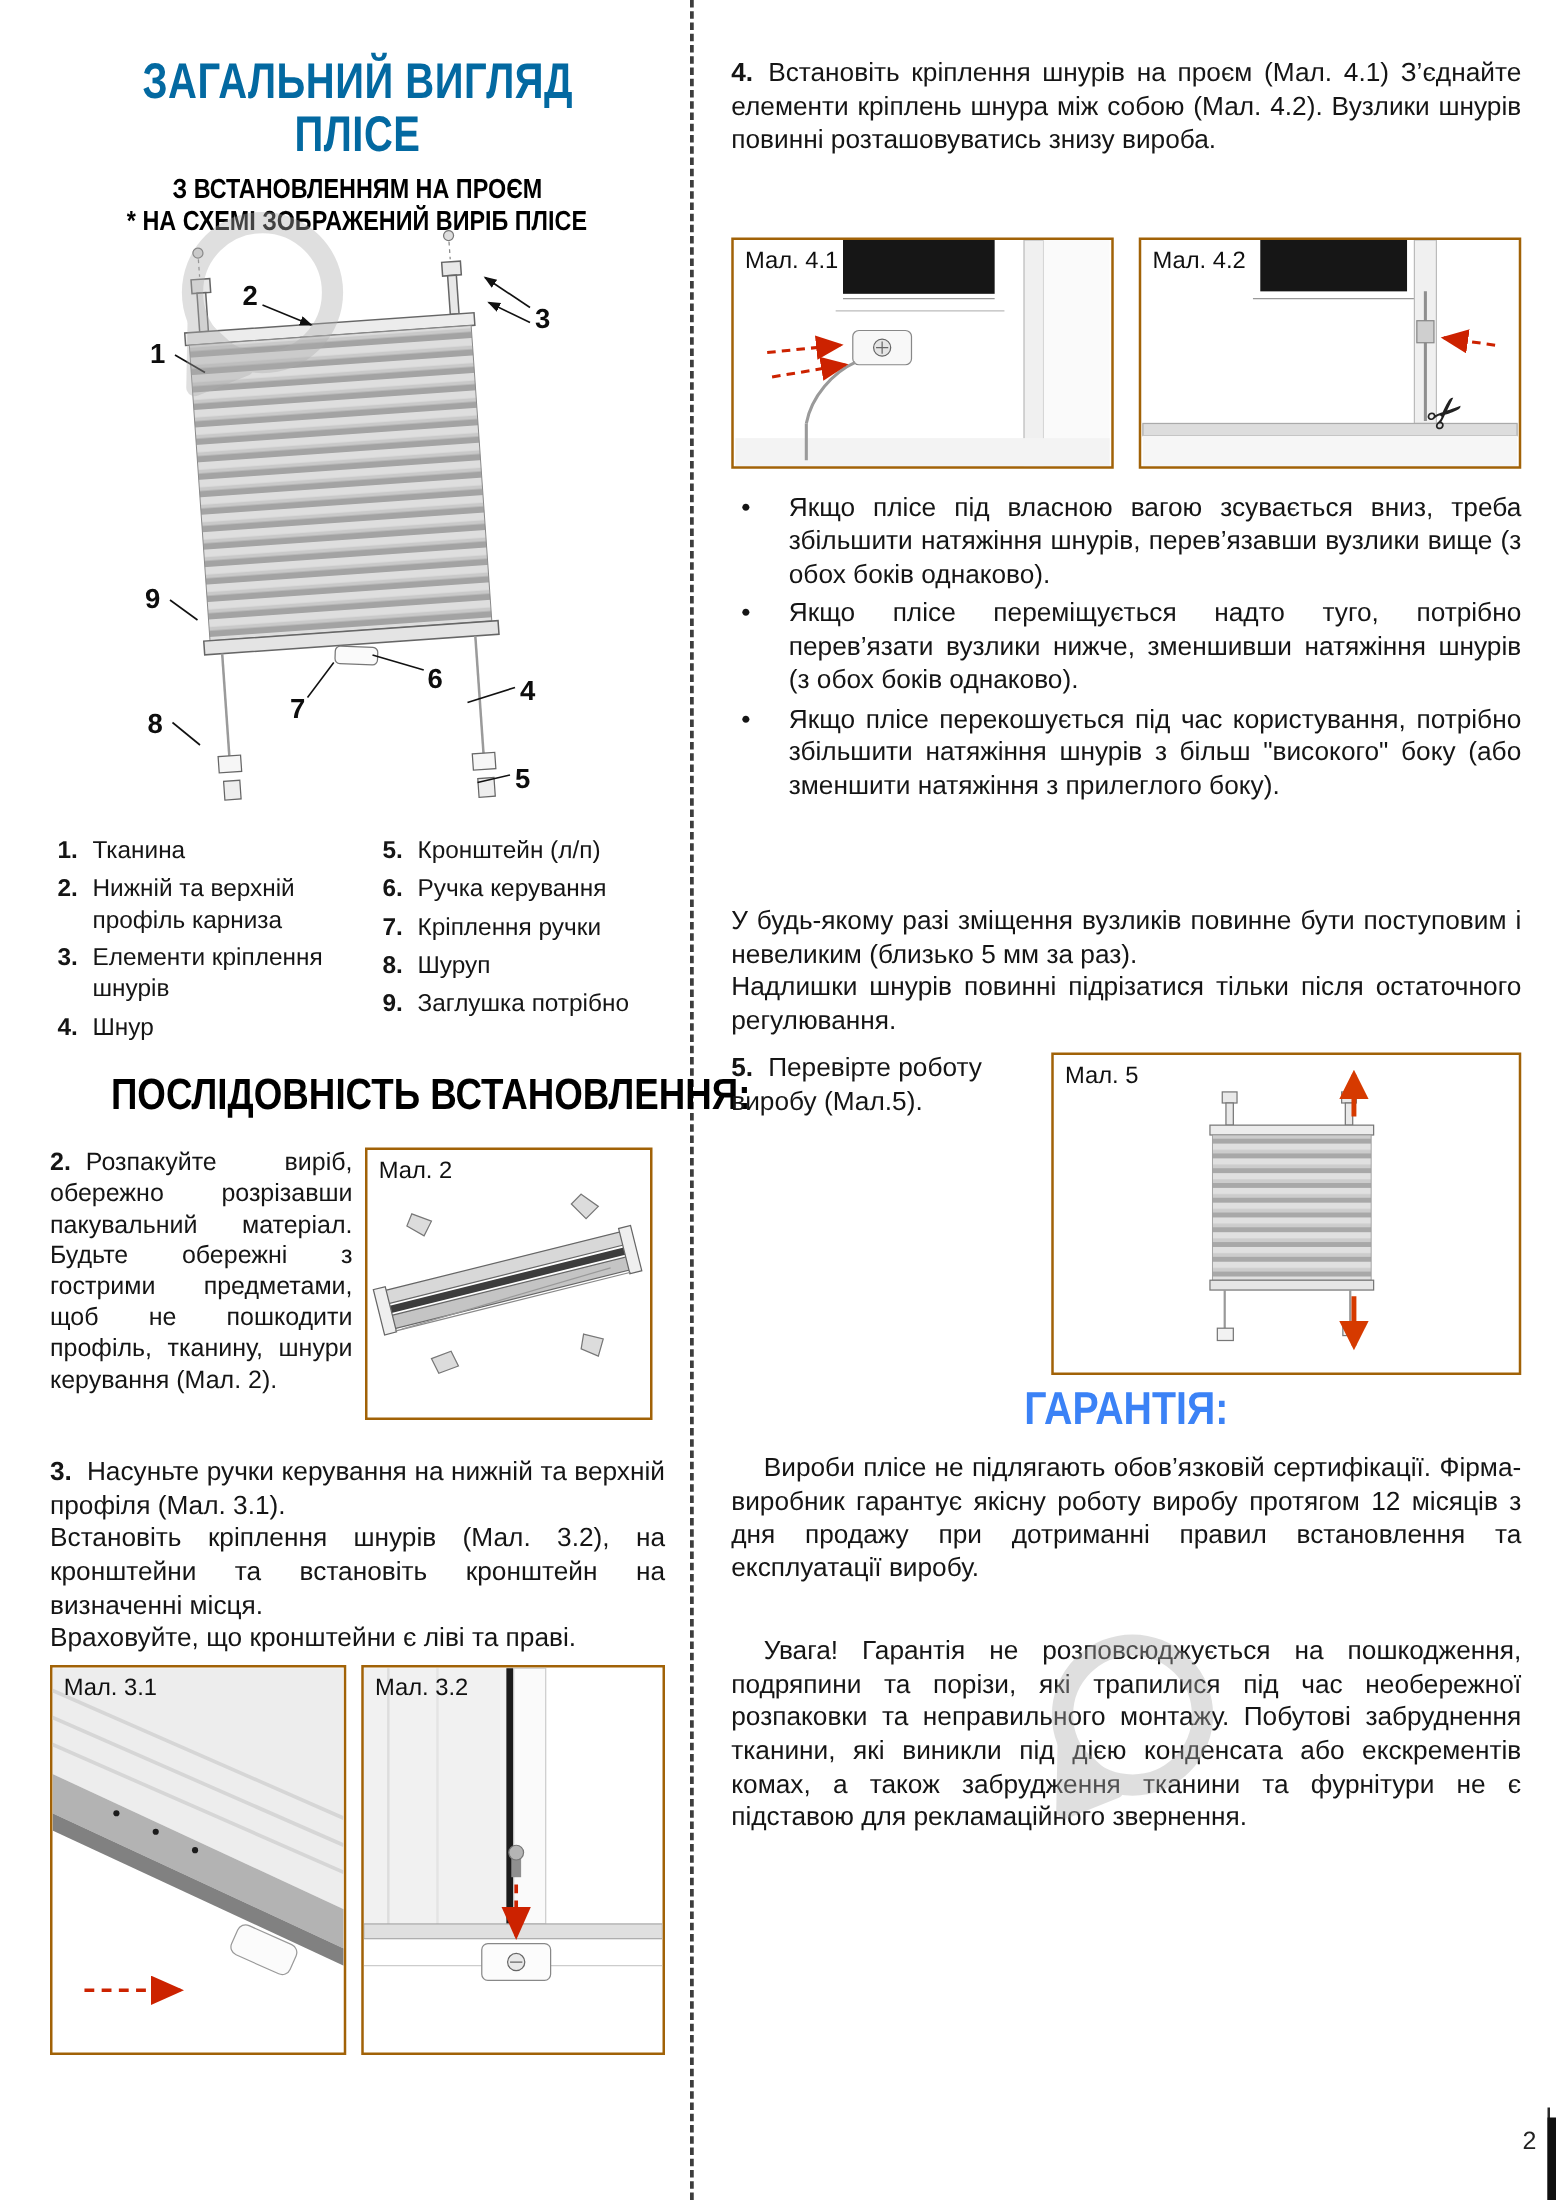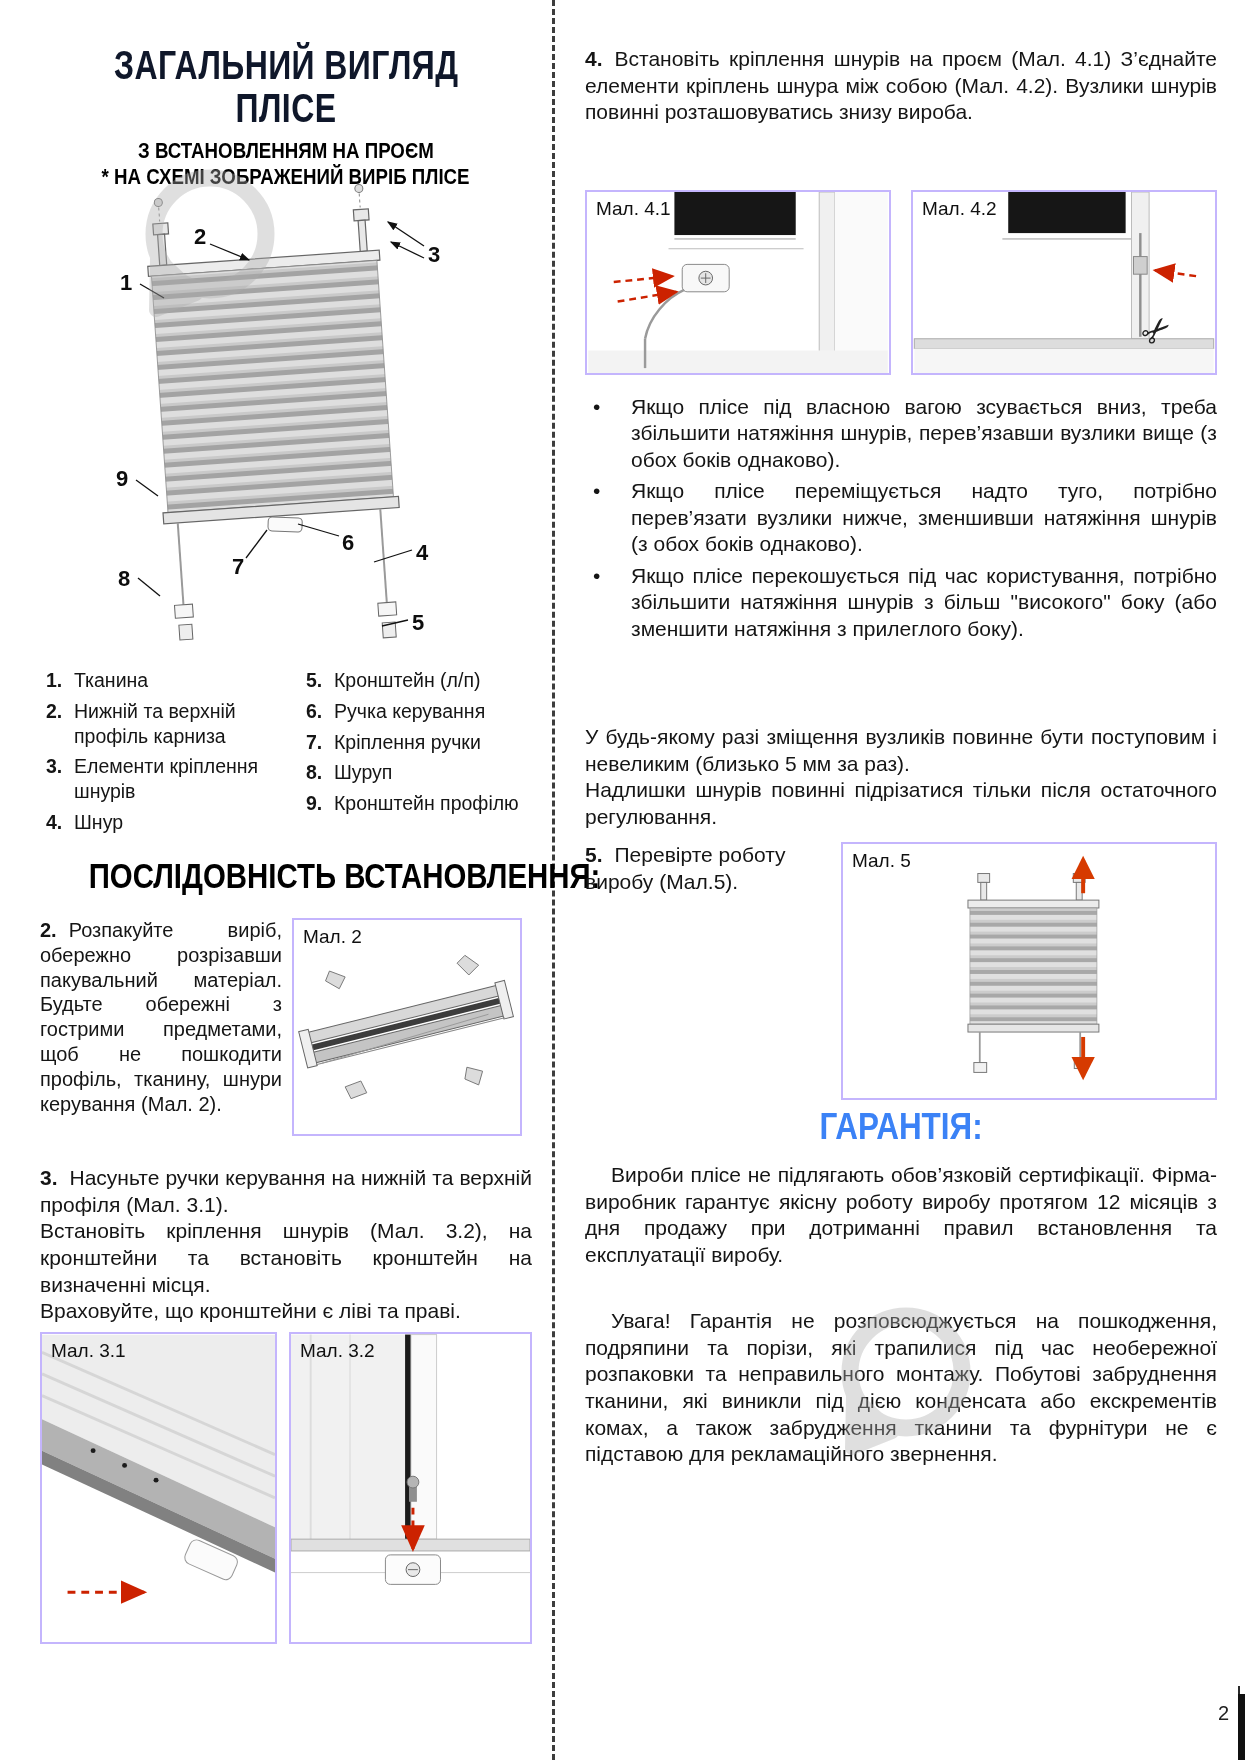--- a/index.html
+++ b/index.html
@@ -2,33 +2,33 @@
 <html><head>
 <meta charset="utf-8">
 <style>
   *{margin:0;padding:0;box-sizing:border-box;}
   html,body{background:#fff;}
   body{width:1245px;height:1760px;position:relative;font-family:"Liberation Sans",sans-serif;color:#151515;overflow:hidden;}
   .abs{position:absolute;}
   .divider{position:absolute;left:552px;top:0;height:1760px;width:0;border-left:3px dashed #3d3d3d;}
   .watermark{opacity:.38;pointer-events:none;z-index:6;}
   .cond{display:inline-block;transform:scaleX(.8);transform-origin:center;white-space:nowrap;}
-  .title-line{font-size:40px;font-weight:700;color:#0f172a;text-align:center;line-height:1.08;letter-spacing:.5px;}
+  .title-line{font-size:40px;font-weight:700;color:#0369a1;text-align:center;line-height:1.08;letter-spacing:.5px;}
   .subtitle-line{font-size:22px;font-weight:700;color:#000;text-align:center;line-height:1.2;}
   .sec-header{font-size:35px;font-weight:700;color:#000;text-align:center;text-decoration:underline;}
   .warranty-header{font-size:37px;font-weight:700;color:#3b82f6;text-align:center;}
   .body{font-size:21px;line-height:1.27;}
   .small-body{font-size:20px;line-height:1.24;}
   .just{text-align:justify;}
   .bnum{font-weight:700;margin-right:12px;}
   .leg{display:flex;}
   .leg-item{display:flex;font-size:19.5px;line-height:1.27;margin-bottom:6px;}
   .leg-num{font-weight:700;flex:0 0 28px;}
   .leg-text{flex:1;}
-  .figbox{position:relative;border:2px solid #c4b5fd;background:#fff;overflow:hidden;}
+  .figbox{position:relative;border:2px solid #a16207;background:#fff;overflow:hidden;}
   .figlabel{position:absolute;top:6px;left:9px;font-size:19px;color:#101010;z-index:2;}
   .figbox svg{position:absolute;left:0;top:0;width:100%;height:100%;}
   .bullet{display:flex;margin-bottom:5px;}
   .bullet-dot{flex:0 0 46px;padding-left:8px;font-size:21px;line-height:1.26;}
   .bullet-text{flex:1;text-align:justify;font-size:21px;line-height:1.26;}
   .indent{text-indent:26px;}
   .pagenum{font-size:20px;color:#222;}
   .pagerule{position:absolute;left:1238px;top:1686px;height:74px;width:0;border-left:2px solid #2a2a2a;}
   .edgebar{position:absolute;right:0;top:1694px;width:7px;height:66px;background:#101010;}
   .diag-num{font-family:"Liberation Sans",sans-serif;font-size:22px;font-weight:700;fill:#0d0d0d;}
@@ -150,21 +150,21 @@
       <div class="leg-item">
           <span class="leg-num">7.</span>
           <span class="leg-text">Кріплення ручки</span>
         </div>
       <div class="leg-item">
           <span class="leg-num">8.</span>
           <span class="leg-text">Шуруп</span>
         </div>
       <div class="leg-item">
           <span class="leg-num">9.</span>
-          <span class="leg-text">Кронштейн профілю</span>
+          <span class="leg-text">Заглушка потрібно</span>
         </div>
     </div>
   </div>
 
   <div class="abs sec-header" style="left:40px;top:856px;width:492px">
     <span class="cond" style="transform:scaleX(.84)">ПОСЛІДОВНІСТЬ ВСТАНОВЛЕННЯ:</span>
   </div>
 
   <div class="abs" style="left:40px;top:918px;width:492px;display:flex">
     <div class="small-body just" style="width:252px;padding-right:10px">

